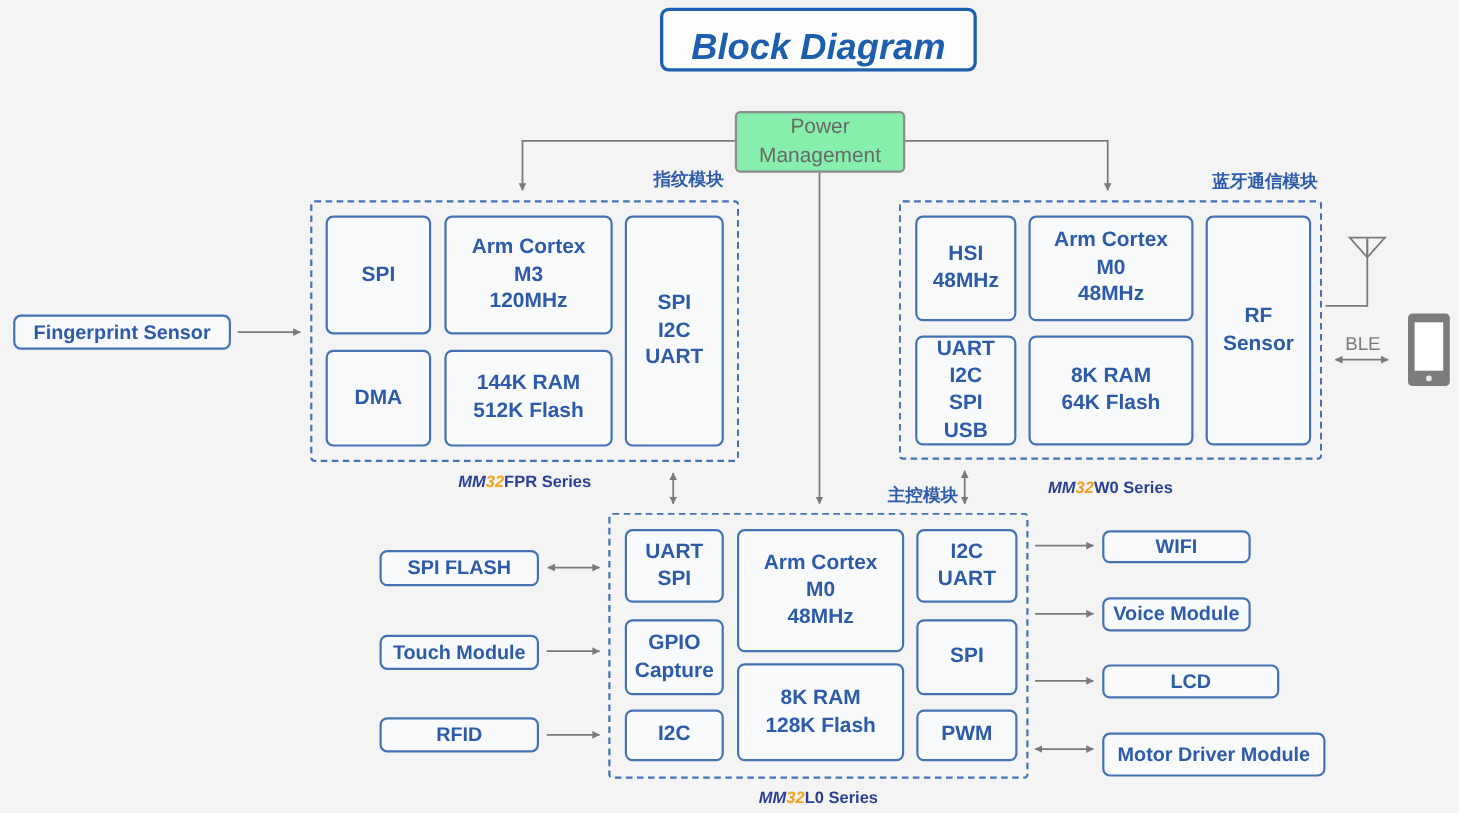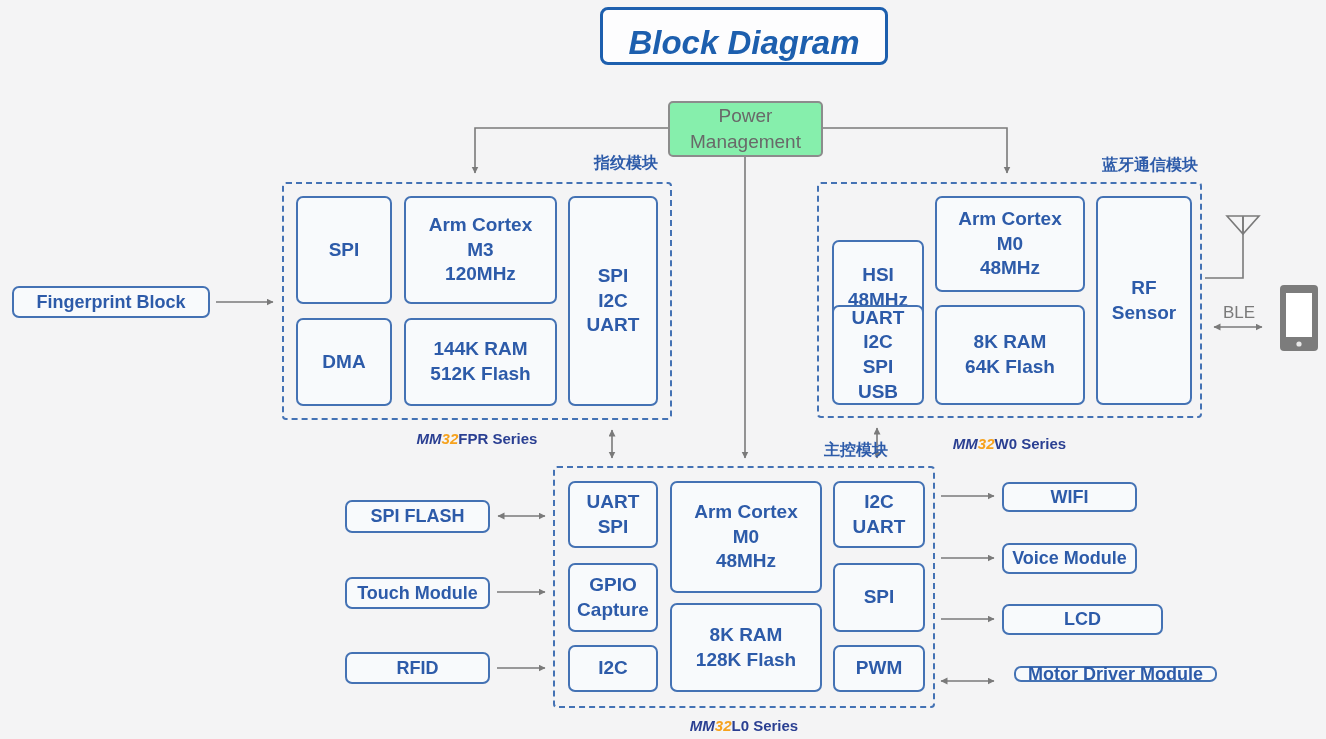--- a/index.html
+++ b/index.html
@@ -143,61 +143,61 @@
 512K Flash</div>
 <div class="abs block" style="left:568px;top:196px;width:90px;height:210px;">SPI
 I2C
 UART</div>
 <div class="abs series" style="left:282px;top:430px;width:390px;">
   <span class="mm">MM</span><span class="num">32</span><span>FPR Series</span>
 </div>
 
 <div class="abs tag" style="left:1048px;top:155px;width:150px;text-align:right;">蓝牙通信模块</div>
 <div class="abs module" style="left:817px;top:182px;width:385px;height:236px;"></div>
-<div class="abs block" style="left:832px;top:196px;width:92px;height:96px;margin-top:44px;">HSI
+<div class="abs block" style="left:832px;top:196px;width:92px;height:96px;">HSI
 48MHz</div>
 <div class="abs block" style="left:935px;top:196px;width:150px;height:96px;">Arm Cortex
 M0
 48MHz</div>
 <div class="abs block" style="left:832px;top:305px;width:92px;height:100px;">UART
 I2C
 SPI
 USB</div>
 <div class="abs block" style="left:935px;top:305px;width:150px;height:100px;">8K RAM
 64K Flash</div>
 <div class="abs block" style="left:1096px;top:196px;width:96px;height:209px;">RF
 Sensor</div>
 <div class="abs series" style="left:817px;top:435px;width:385px;">
   <span class="mm">MM</span><span class="num">32</span><span>W0 Series</span>
 </div>
 
-<div class="abs tag" style="left:801px;top:440px;width:110px;text-align:center;">主控模块</div>
+<div class="abs tag" style="left:784px;top:440px;width:110px;text-align:center;">主控模块</div>
 <div class="abs module" style="left:553px;top:466px;width:382px;height:242px;"></div>
 <div class="abs block" style="left:568px;top:481px;width:90px;height:67px;">UART
 SPI</div>
 <div class="abs block" style="left:670px;top:481px;width:152px;height:112px;">Arm Cortex
 M0
 48MHz</div>
 <div class="abs block" style="left:833px;top:481px;width:92px;height:67px;">I2C
 UART</div>
 <div class="abs block" style="left:568px;top:563px;width:90px;height:69px;">GPIO
 Capture</div>
 <div class="abs block" style="left:833px;top:563px;width:92px;height:69px;">SPI</div>
 <div class="abs block" style="left:568px;top:645px;width:90px;height:47px;">I2C</div>
 <div class="abs block" style="left:670px;top:603px;width:152px;height:89px;">8K RAM
 128K Flash</div>
 <div class="abs block" style="left:833px;top:645px;width:92px;height:47px;">PWM</div>
 <div class="abs series" style="left:553px;top:717px;width:382px;">
   <span class="mm">MM</span><span class="num">32</span><span>L0 Series</span>
 </div>
 
-<div class="abs peripheral" style="left:12px;top:286px;width:198px;height:32px;">Fingerprint Block</div>
+<div class="abs peripheral" style="left:12px;top:286px;width:198px;height:32px;">Fingerprint Sensor</div>
 
 <div class="abs peripheral" style="left:345px;top:500px;width:145px;height:33px;">SPI FLASH</div>
 <div class="abs peripheral" style="left:345px;top:577px;width:145px;height:32px;">Touch Module</div>
 <div class="abs peripheral" style="left:345px;top:652px;width:145px;height:32px;">RFID</div>
 
 <div class="abs peripheral" style="left:1002px;top:482px;width:135px;height:30px;">WIFI</div>
 <div class="abs peripheral" style="left:1002px;top:543px;width:135px;height:31px;">Voice Module</div>
 <div class="abs peripheral" style="left:1002px;top:604px;width:161px;height:31px;text-align:right;">LCD</div>
-<div class="abs peripheral" style="left:1002px;top:666px;width:203px;height:16px;margin-left:12px;">Motor Driver Module</div>
+<div class="abs peripheral" style="left:1002px;top:666px;width:203px;height:40px;">Motor Driver Module</div>
 
 <div class="abs ble-label" style="left:1214px;top:303px;width:50px;text-align:center;">BLE</div>
 
 </body></html>

